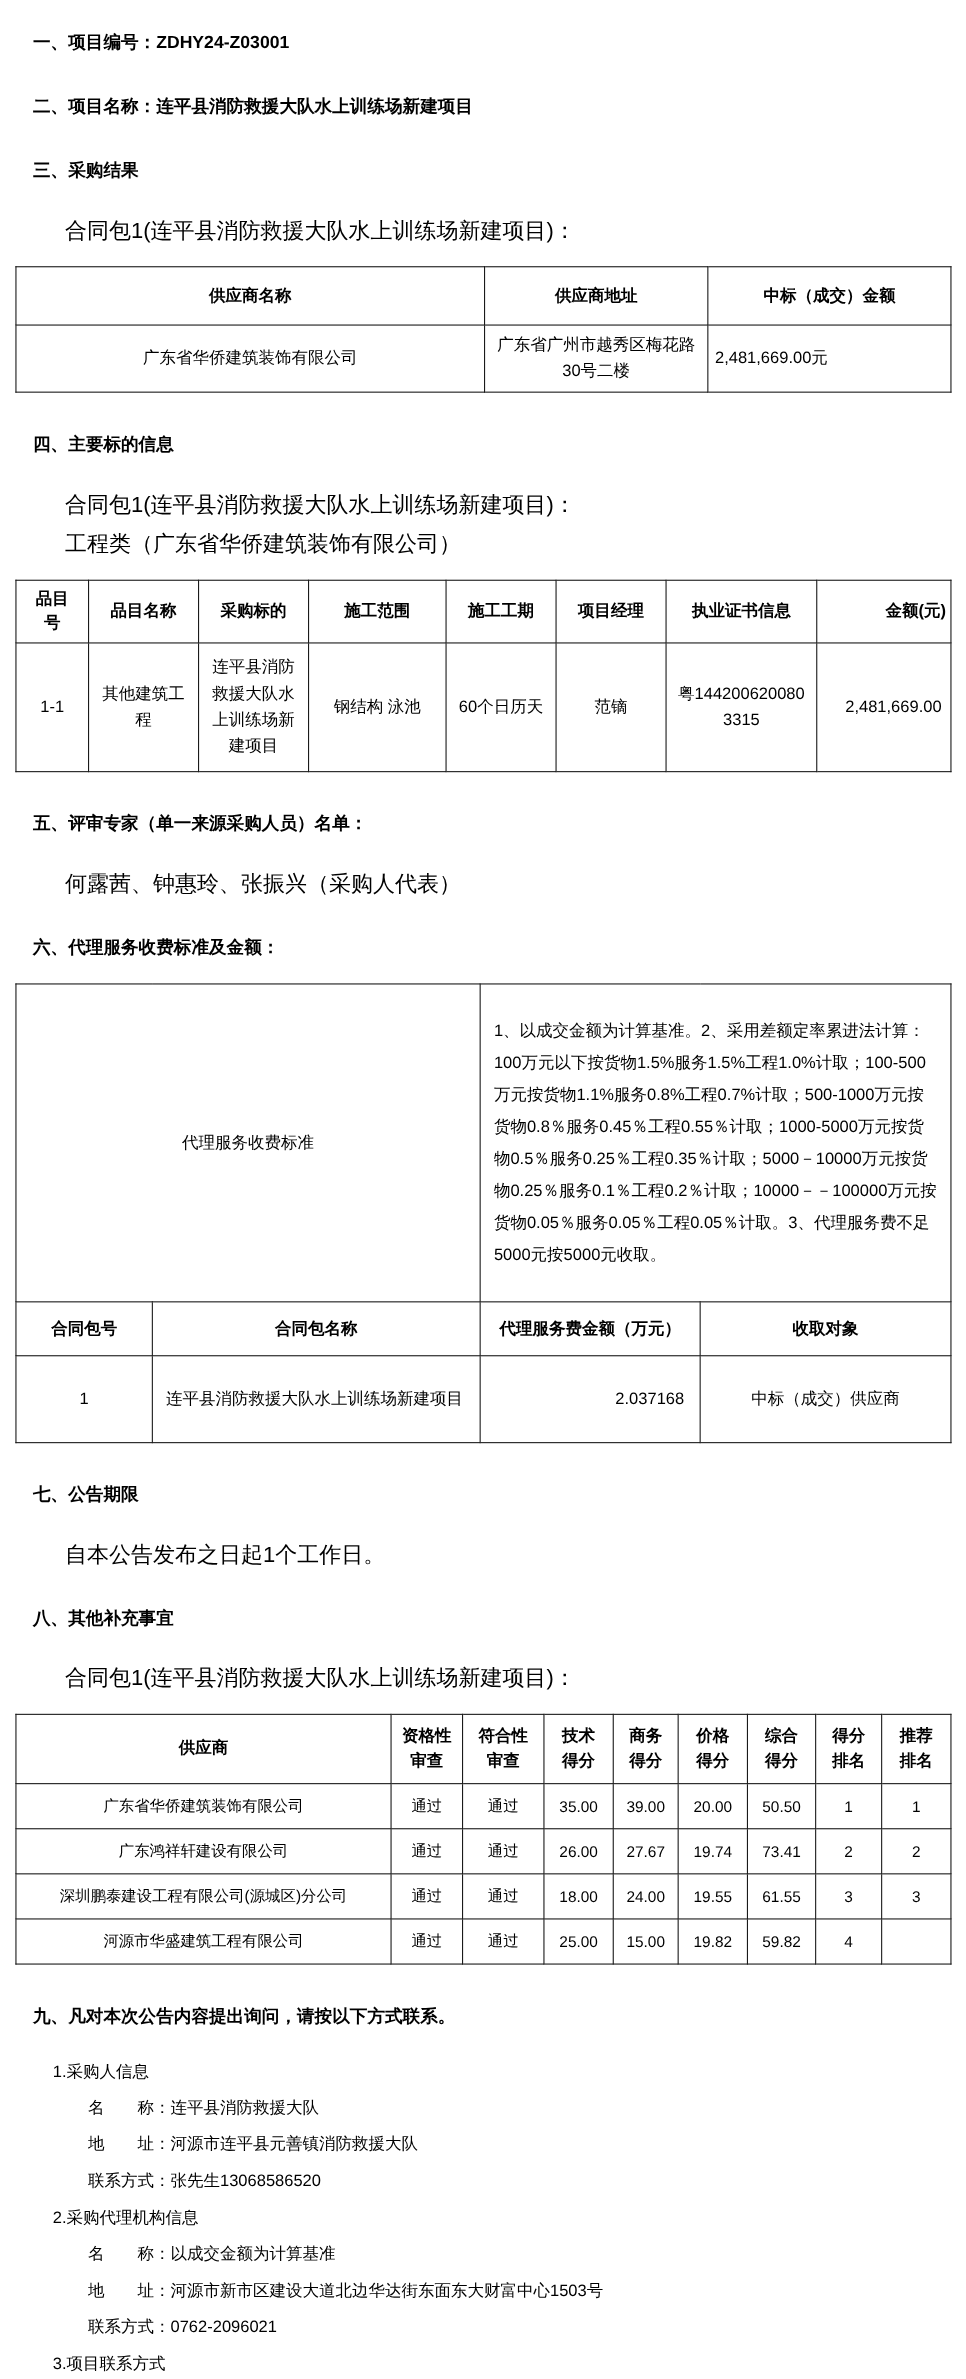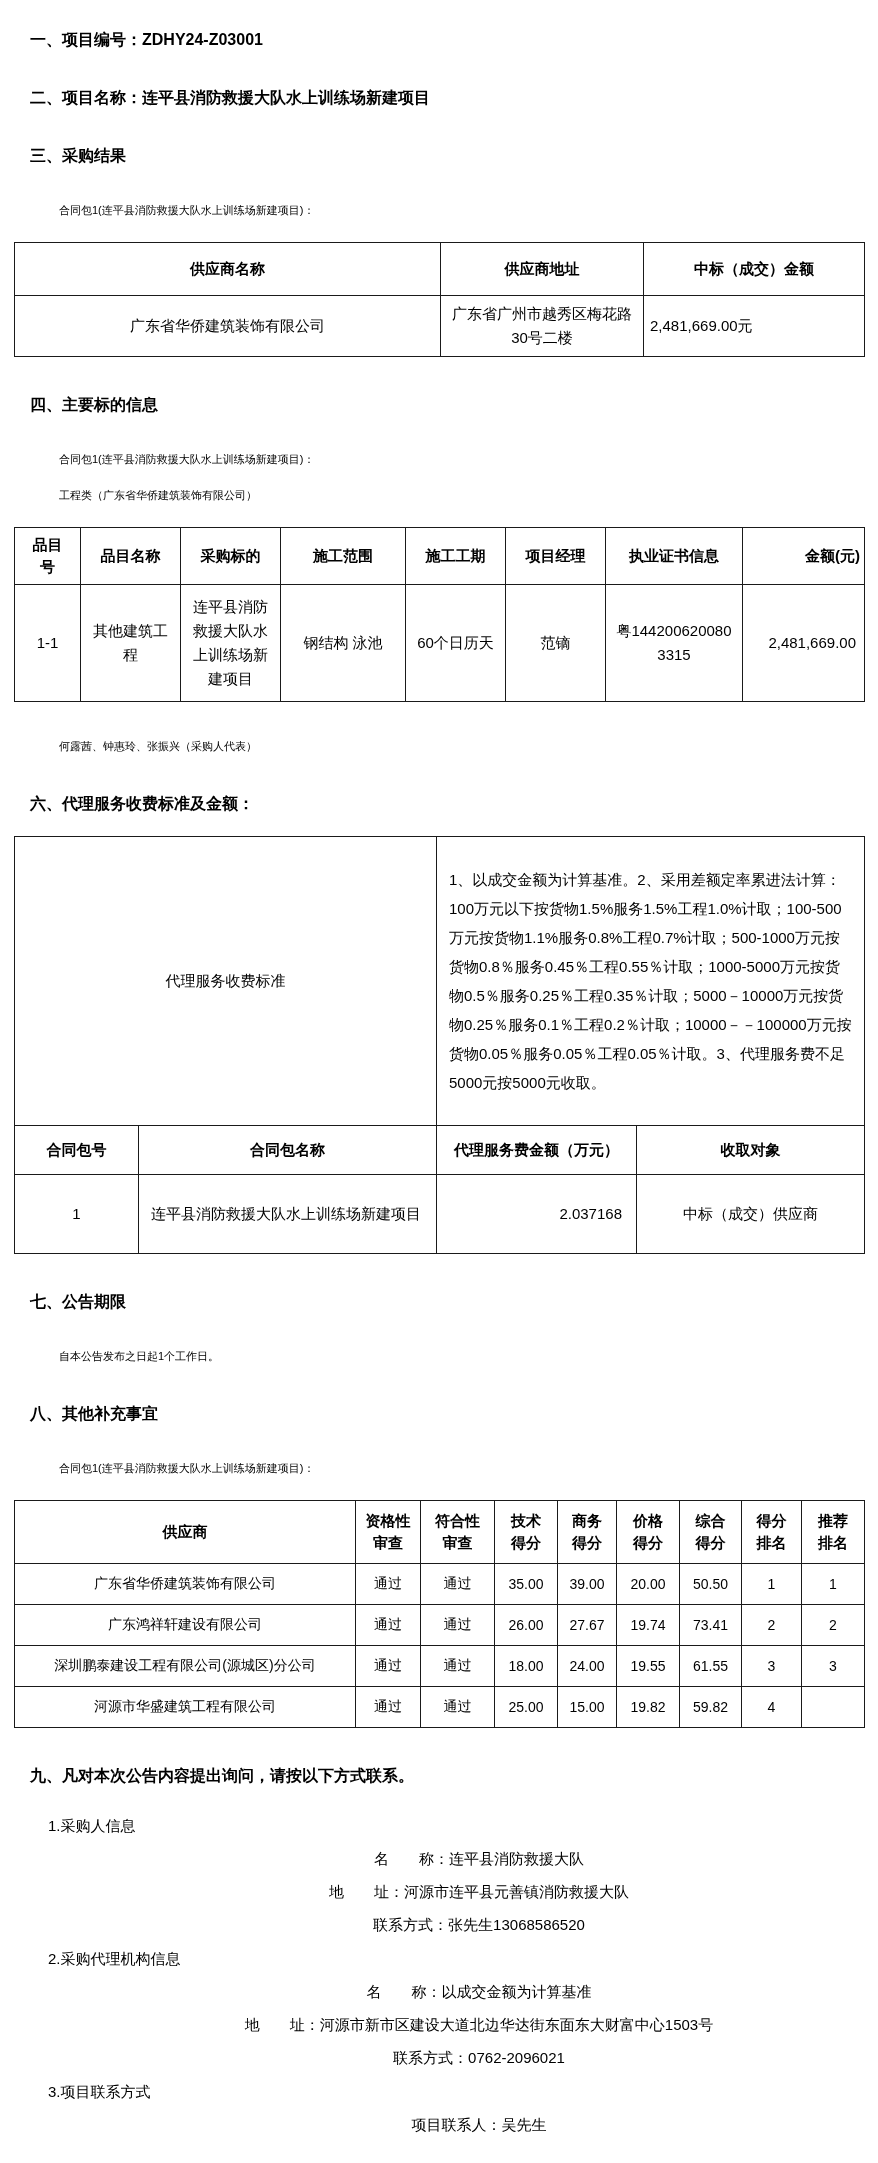--- a/index.html
+++ b/index.html
@@ -12,21 +12,21 @@
   }
   .page{padding:8px 0 30px;}
   .heading{
     font-size:16px;
     font-weight:bold;
     line-height:20px;
     margin:38px 0 0 30px;
   }
   .heading.first{margin-top:22px;}
   .sub-line{
-    font-size:11px;
+    font-size:20px;
     line-height:20px;
     margin:34px 0 0 59px;
   }
   .sub-line.tight{margin-top:16px;}
   table.t{
     border-collapse:collapse;
     table-layout:fixed;
     width:850px;
     margin:22px 0 0 14px;
   }
@@ -57,21 +57,21 @@
   }
   .t3 th{height:40px;}
   .t3 td.data{height:70px;line-height:24px;}
   .t3 .pkg-name{text-align:left;padding-left:12px;}
   .t3 .fee{text-align:right;padding-right:14px;}
   
   .t4 th{padding:9px 3px;line-height:22px;font-size:15px;}
   .t4 td{height:36px;font-size:14px;padding:2px 3px;}
   
   .contact-title{font-size:15px;line-height:20px;margin:14px 0 0 48px;}
-  .contact-line{font-size:15px;line-height:20px;margin:13px 0 0 80px;text-align:center;}
+  .contact-line{font-size:15px;line-height:20px;margin:13px 0 0 80px;}
   .section-gap{margin-top:30px;}
 </style>
 </head>
 <body>
 
 <div class="page">
 
   <div class="heading first">一、项目编号：ZDHY24-Z03001</div>
 
   <div class="heading">二、项目名称：连平县消防救援大队水上训练场新建项目</div>
@@ -134,20 +134,21 @@
       <td>连平县消防救援大队水上训练场新建项目</td>
       <td>钢结构 泳池</td>
       <td>60个日历天</td>
       <td>范镝</td>
       <td class="cert">粤1442006200803315</td>
       <td class="amount">2,481,669.00</td>
     </tr>
   </tbody>
     </table>
 
+  <div class="heading">五、评审专家（单一来源采购人员）名单：</div>
 
   <div class="sub-line">何露茜、钟惠玲、张振兴（采购人代表）</div>
 
   <div class="heading">六、代理服务收费标准及金额：</div>
 
   <table class="t t3">
     <colgroup>
         <col style="width:124px">
         <col style="width:298px">
         <col style="width:200px">

